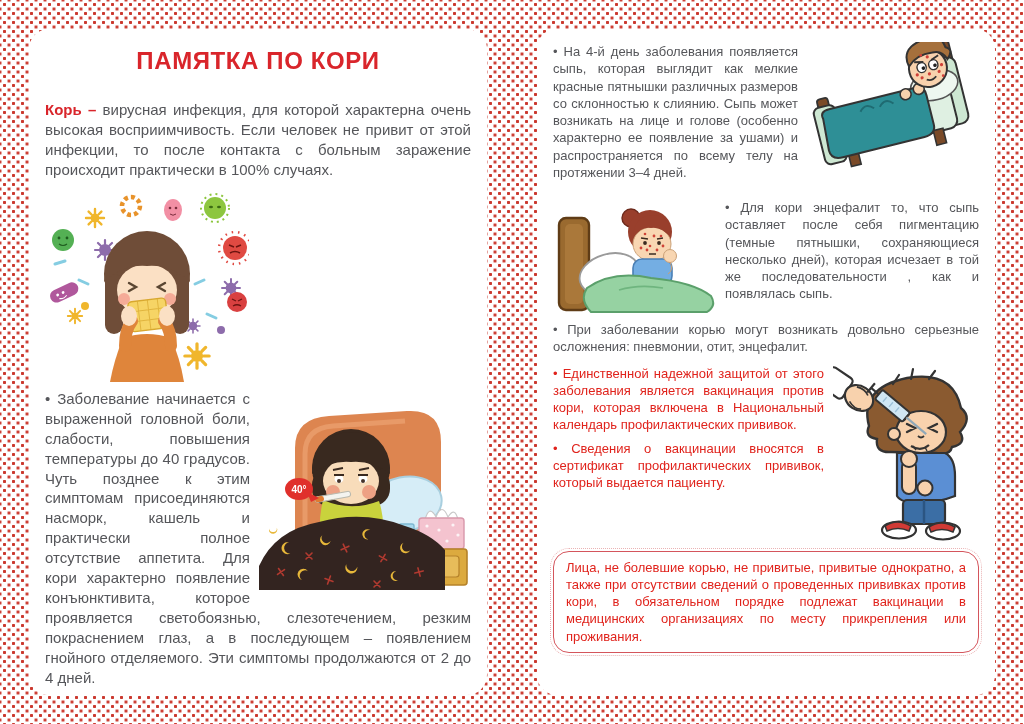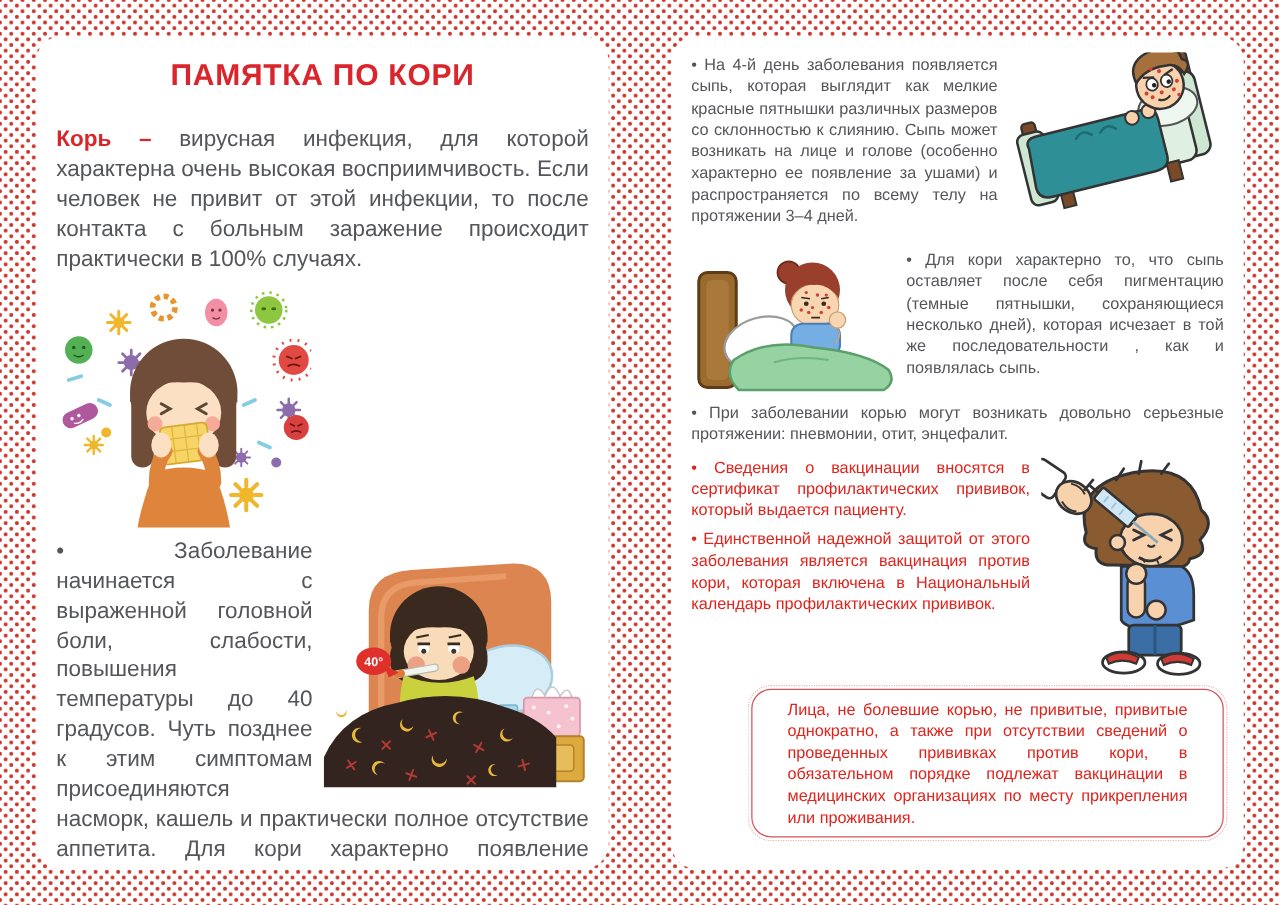--- a/index.html
+++ b/index.html
@@ -18,35 +18,34 @@
     background:#ffffff;border-radius:20px;
     padding:11px 16px;box-sizing:border-box;overflow:hidden;
     color:#55565a;
   }
   .page-left{left:29px;}
   .page-right{left:537px;font-size:14.4px;}
   h1{
     margin:7px 0 25px;text-align:center;color:#d9252b;
     font-size:24px;letter-spacing:.6px;font-weight:bold;
   }
-  p{margin:3px 0 6px;font-size:18px;line-height:1.33;text-align:justify;}
+  p{margin:3px 0 6px;font-size:15px;line-height:1.33;text-align:justify;}
   .page-right p{font-size:13px;}
   .lead{color:#d9252b;font-weight:bold;}
   .redtxt{color:#e0231c;}
   .blk{display:block;}
   .flow{display:flow-root;}
   .float-l{float:left;margin:2px 10px 2px 0;}
   .float-r{float:right;margin:2px 0 2px 9px;text-decoration:underline;}
   .illu{line-height:0;}
   .footer-box{
     clear:both;margin-top:7px;
     border:1.6px solid #d4555c;border-radius:16px;
     outline:1.6px dotted #eab3b4;outline-offset:2.5px;
-    padding:5px 28px;
-    margin-left:48px;
+    padding:5px 12px;
   }
   .footer-box p{margin:2px 0;color:#e0231c;}
 </style>
 </head>
 <body>
 
 <div class="spread">
 
   <div class="page page-left">
     <h1>ПАМЯТКА ПО КОРИ</h1>
@@ -310,24 +309,24 @@
               <circle cx="97" cy="48" r="1.3"></circle>
           </g>
           <rect x="80" y="61" width="39" height="26" rx="9" fill="#74aee3" stroke="#4a7fb5" stroke-width="1.6"></rect>
           <circle cx="117" cy="58" r="6.5" fill="#f8d6b2" stroke="#caa077" stroke-width="1"></circle>
           <path d="M117,64 q4,8 -2,12" stroke="#caa077" stroke-width="1" fill="none"></path>
 
           <path d="M34,90 Q60,72 98,80 Q140,84 158,98 Q164,108 154,114 L38,114 Q26,102 34,90 Z" fill="#96d2a2" stroke="#5ba06b" stroke-width="2"></path>
           <path d="M66,92 q20,-6 44,-2" stroke="#6fb57f" stroke-width="1.6" fill="none"></path>
         </svg>
       </div>
-      <p>• Для кори характерно то, что сыпь оставляет после себя пигментацию (темные пятнышки, сохраняющиеся несколько дней), которая исчезает в той же последовательности , как и появлялась сыпь.</p>
-    </div>
-
-    <p>• При заболевании корью могут возникать довольно серьезные протяжении: пневмонии, отит, энцефалит.</p>
+      <p>• Для кори энцефалит то, что сыпь оставляет после себя пигментацию (темные пятнышки, сохраняющиеся несколько дней), которая исчезает в той же последовательности , как и появлялась сыпь.</p>
+    </div>
+
+    <p>• При заболевании корью могут возникать довольно серьезные осложнения: пневмонии, отит, энцефалит.</p>
 
     <div class="flow">
       <div class="illu float-r">
         <svg width="146" height="178" viewBox="0 0 146 178">
 
           <path d="M36,62 Q26,24 74,14 Q120,6 128,44 Q140,54 127,68 Q134,80 119,83 Q117,92 103,89 L58,88 Q42,89 44,75 Q31,73 36,62 Z" fill="#8a5a30" stroke="#333" stroke-width="2.4"></path>
           <path d="M60,20 l6,-9 M78,15 l2,-10 M96,15 l6,-8" stroke="#333" stroke-width="2.2" fill="none" stroke-linecap="round"></path>
 
           <ellipse cx="88" cy="68" rx="25" ry="21" fill="#f8d2ad" stroke="#333" stroke-width="2.2"></ellipse>
           <circle cx="61" cy="70" r="6" fill="#f8d2ad" stroke="#333" stroke-width="2"></circle>
@@ -360,22 +359,22 @@
             </g>
             <g transform="rotate(40 48 40)">
               <rect x="40" y="28" width="36" height="12" rx="2" fill="#cfe6f4" stroke="#333" stroke-width="2"></rect>
               <path d="M76,30 v8 M40,34 h-10 M30,28 v12" stroke="#333" stroke-width="2.2"></path>
               <path d="M76,34 h26" stroke="#8fa8b8" stroke-width="2.2"></path>
               <path d="M48,31 v6 M56,31 v6 M64,31 v6" stroke="#9cc0d8" stroke-width="1.4"></path>
             </g>
           </g>
         </svg>
       </div>
+      <p class="redtxt">• Единственной надежной защитой от этого заболевания является вакцинация против кори, которая включена в Национальный календарь профилактических прививок.</p>
       <p class="redtxt">• Сведения о вакцинации вносятся в сертификат профилактических прививок, который выдается пациенту.</p>
-      <p class="redtxt">• Единственной надежной защитой от этого заболевания является вакцинация против кори, которая включена в Национальный календарь профилактических прививок.</p>
     </div>
 
     <div class="footer-box">
       <p>Лица, не болевшие корью, не привитые, привитые однократно, а также при отсутствии сведений о проведенных прививках против кори, в обязательном порядке подлежат вакцинации в медицинских организациях по месту прикрепления или проживания.</p>
     </div>
   </div>
 
 </div>
 
 </body></html>

